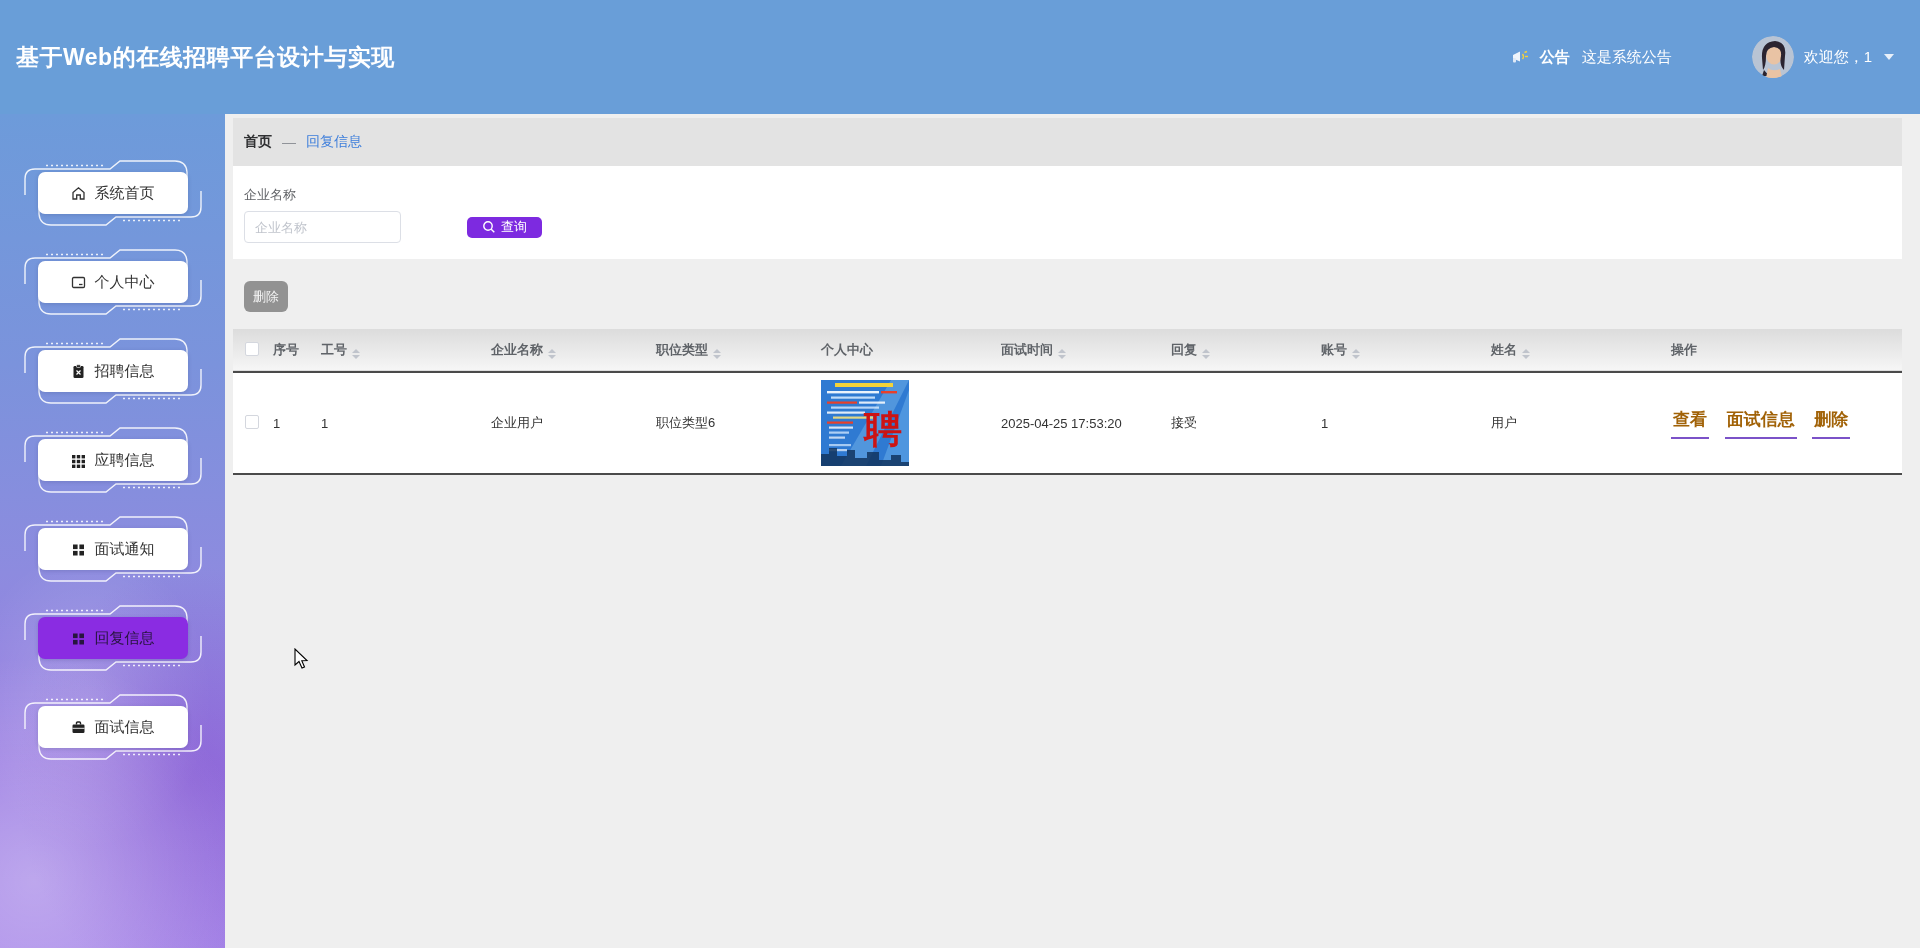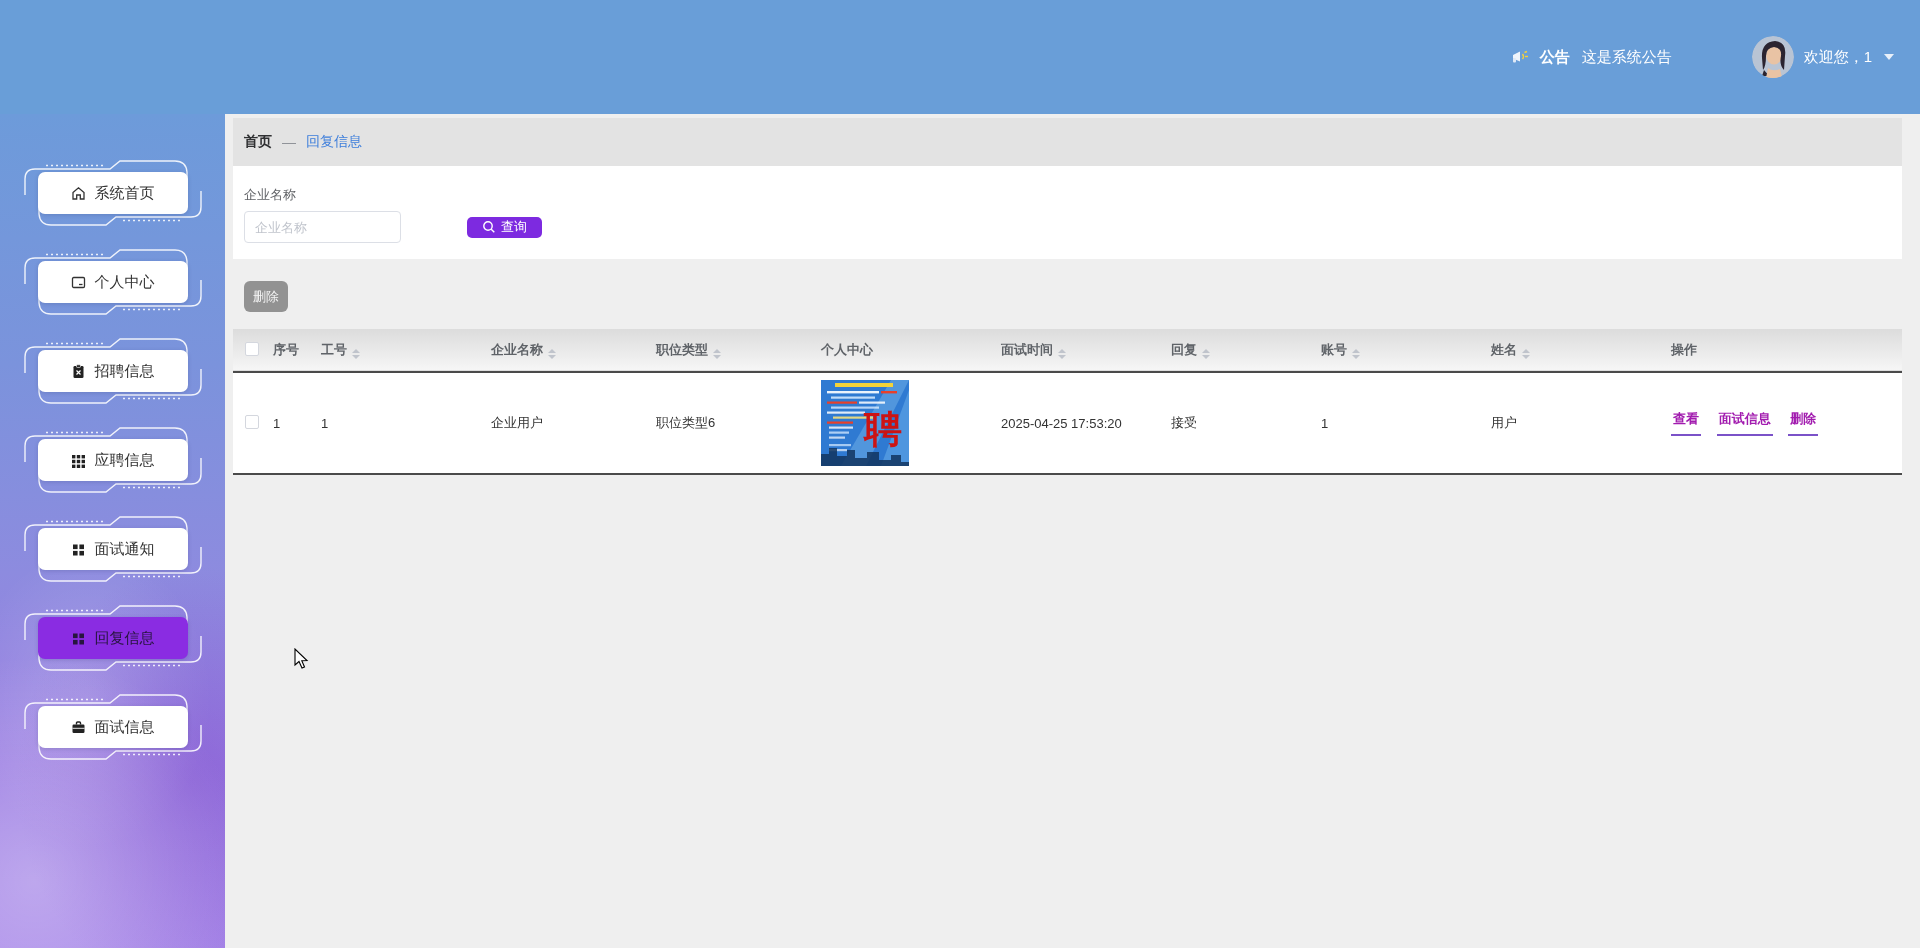--- a/index.html
+++ b/index.html
@@ -71,21 +71,21 @@
   .data-table td { font-size:13px; color:#333; padding-left:12px; vertical-align:middle; }
   .sort-caret { display:inline-flex; flex-direction:column; gap:2px; margin-left:5px;
     vertical-align:1px; }
   .sort-caret i { display:block; width:0; height:0; border-left:4px solid transparent;
     border-right:4px solid transparent; }
   .sort-caret .up   { border-bottom:4px solid #c0c4cc; }
   .sort-caret .down { border-top:4px solid #c0c4cc; }
   .checkbox { width:14px; height:14px; border:1px solid #d4d7de; border-radius:2px;
     background:#fff; display:inline-block; cursor:pointer; }
   .poster { display:block; }
-  .action-link { display:inline-block; font-size:13px; font-weight:bold; color:#a21caf;
+  .action-link { display:inline-block; font-size:17px; font-weight:bold; color:#a16207;
     text-decoration:none; padding:0 2px 6px 2px; border-bottom:2px solid #7b52c8;
     margin-right:12px; cursor:pointer; }
 
   .mouse-cursor { position:absolute; left:294px; top:648px; z-index:50; pointer-events:none; }
 </style>
 </head>
 <body>
 
 <svg width="0" height="0" style="position:absolute">
   <defs>
@@ -94,20 +94,21 @@
       <line x1="26" y1="7.5" x2="84" y2="7.5" stroke="rgba(255,255,255,0.85)" stroke-width="1.6" stroke-dasharray="2 3"></line>
       <g transform="rotate(180 93 35)">
         <path d="M19 37 L19 21 Q19 11 29 11 L104 11 L114 3 L169 3 Q180 3 181 14 L181 23" fill="none" stroke="rgba(255,255,255,0.88)" stroke-width="1.4" transform="translate(-14 0)"></path>
         <line x1="26" y1="7.5" x2="84" y2="7.5" stroke="rgba(255,255,255,0.85)" stroke-width="1.6" stroke-dasharray="2 3"></line>
       </g>
     </g>
   </defs>
 </svg>
 
 <div class="app-header">
+  <div class="app-title">基于Web的在线招聘平台设计与实现</div>
   <div class="header-right">
     <svg class="megaphone" width="19" height="16" viewBox="0 0 19 16">
       <path d="M2 6 L9 2.5 L9 12.5 L2 9.5 Z" fill="#eef4fb"></path>
       <rect x="2" y="9" width="3" height="4.5" rx="1" fill="#dfe9f6"></rect>
       <path d="M11.5 5 Q13.5 7.5 11.5 10" fill="none" stroke="#f4d23c" stroke-width="1.4"></path>
       <line x1="13.5" y1="3.5" x2="16" y2="2.5" stroke="#f4d23c" stroke-width="1.4"></line>
       <line x1="14" y1="7.5" x2="17" y2="7.5" stroke="#f4d23c" stroke-width="1.4"></line>
     </svg>
     <span class="announce-label">公告</span>
     <span class="announce-text">这是系统公告</span>

